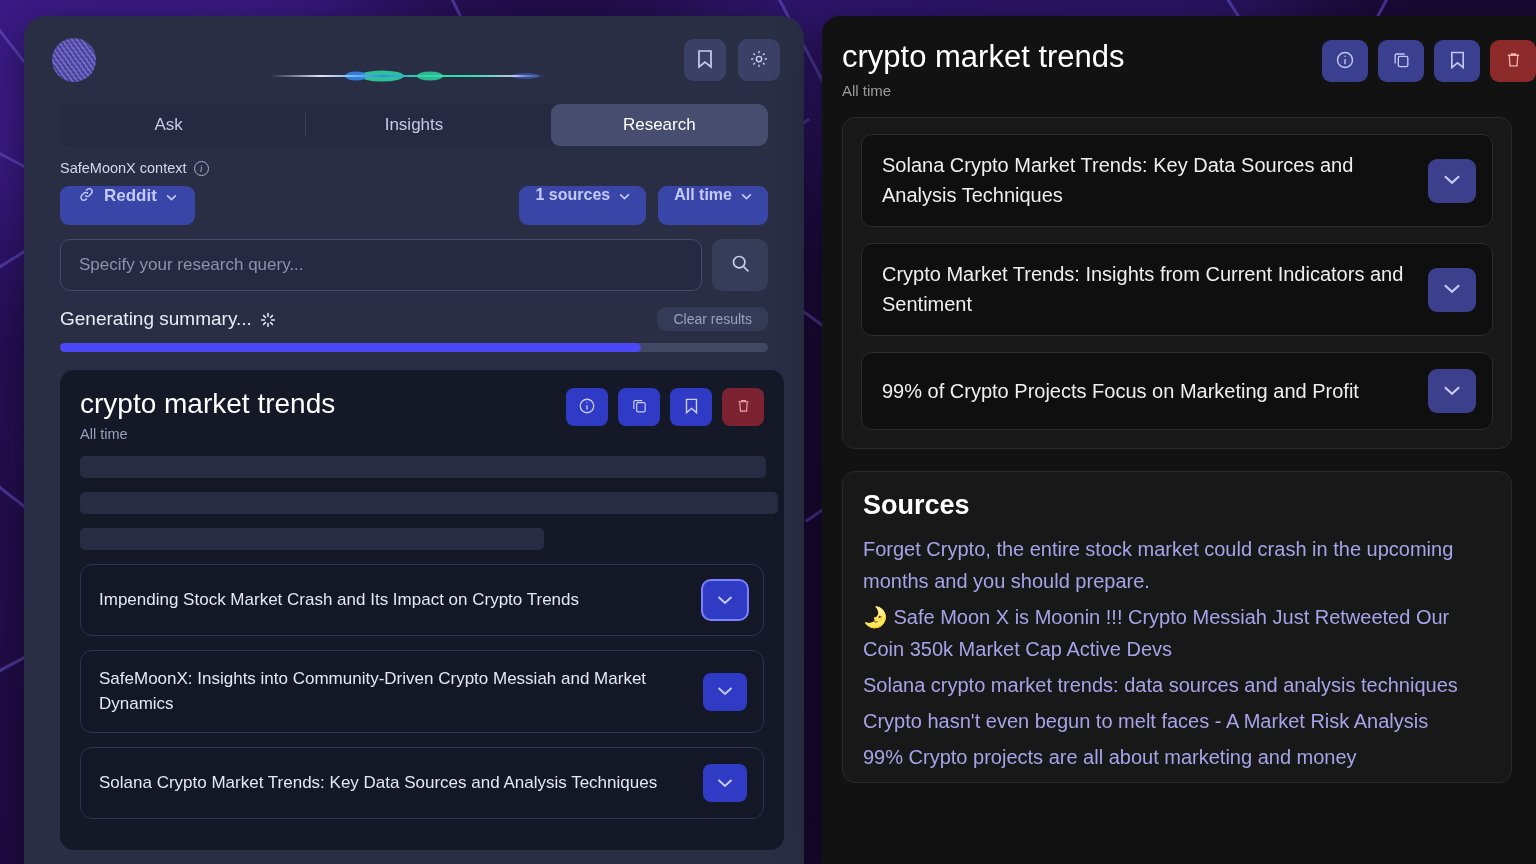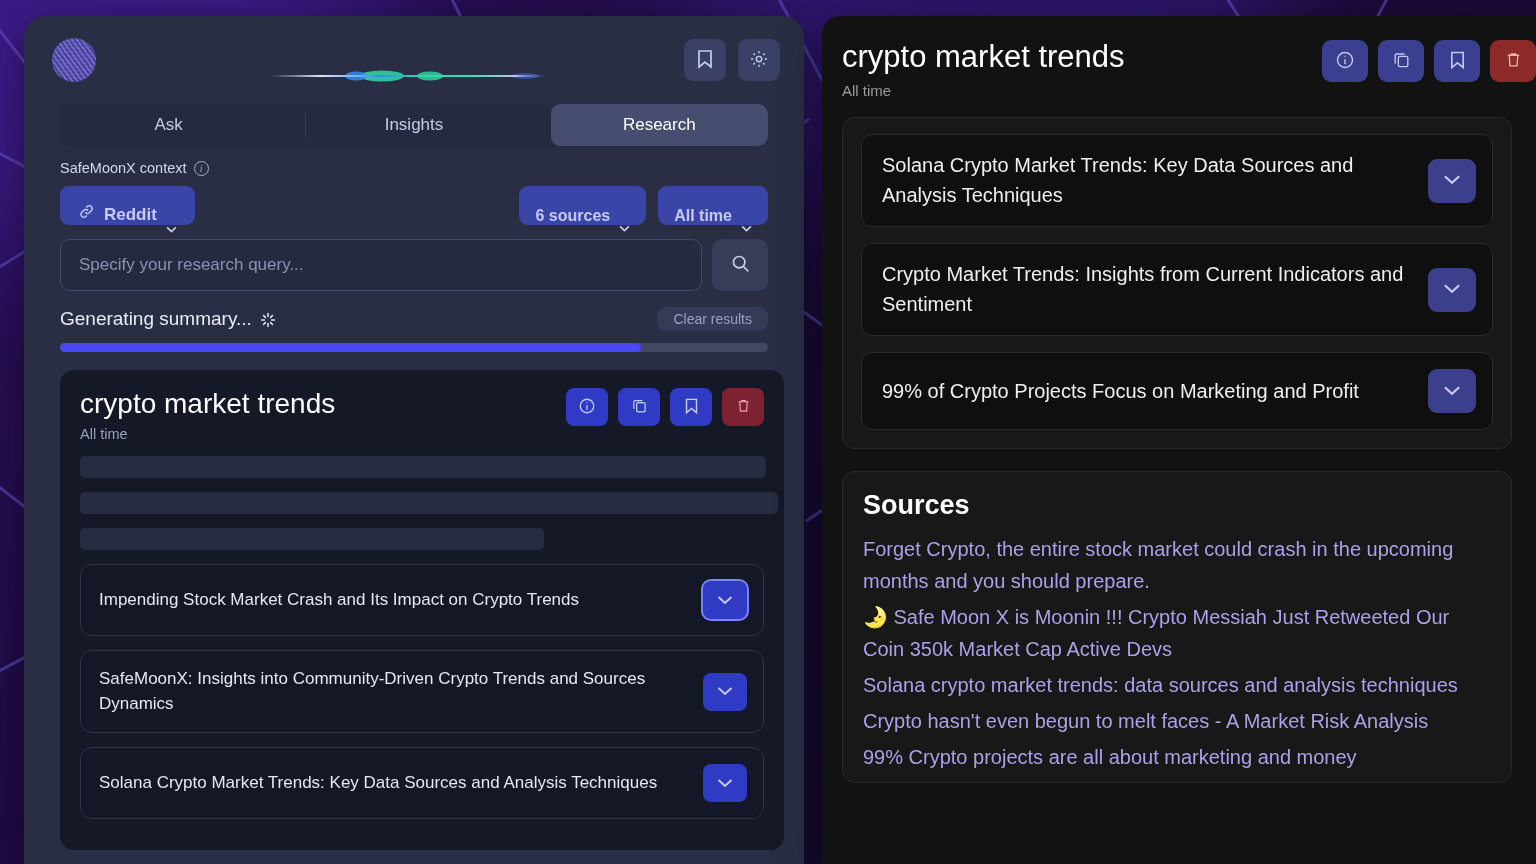--- a/index.html
+++ b/index.html
@@ -139,21 +139,21 @@
   .filters-row {
     display: flex; align-items: center;
     margin: 10px 36px 0;
     gap: 12px;
   }
   .chip {
     background: #3a45a8;
     border: none;
     border-radius: 9px;
     height: 39px;
-    display: flex; align-items: flex-end; gap: 9px;
+    display: flex; align-items: flex-start; gap: 9px;
     padding: 0 18px;
     color: #c4cafc;
     font-size: 17px;
     font-weight: bold;
     cursor: pointer;
   }
   .chip.right-group { margin-left: auto; }
   .chip.small { font-size: 16px; font-weight: bold; padding: 0 16px; }
   .chev { width: 11px; height: 7px; }
 
@@ -451,21 +451,21 @@
       </span>
       <span>Reddit</span>
       <span class="chev">
         <svg width="11" height="7" viewBox="0 0 12 8" fill="none" stroke="currentColor" stroke-width="1.9">
             <path d="M1 1.5L6 6.5L11 1.5"></path>
           </svg>
       </span>
     </button>
 
     <button class="chip small right-group">
-      <span>6 sources</span>
+      <span>1 sources</span>
       <span class="chev">
         <svg width="11" height="7" viewBox="0 0 12 8" fill="none" stroke="currentColor" stroke-width="1.9">
             <path d="M1 1.5L6 6.5L11 1.5"></path>
           </svg>
       </span>
     </button>
 
     <button class="chip small">
       <span>All time</span>
       <span class="chev">
@@ -553,21 +553,21 @@
       <button class="acc-chev focused">
         <span>
           <svg width="16" height="10" viewBox="0 0 16 10" fill="none" stroke="currentColor" stroke-width="2">
               <path d="M1.5 2L8 8L14.5 2"></path>
             </svg>
         </span>
       </button>
     </div>
 
     <div class="accordion-item">
-      <div class="acc-title">SafeMoonX: Insights into Community-Driven Crypto Trends and Sources Dynamics</div>
+      <div class="acc-title">SafeMoonX: Insights into Community-Driven Crypto Messiah and Market Dynamics</div>
       <button class="acc-chev">
         <span>
           <svg width="16" height="10" viewBox="0 0 16 10" fill="none" stroke="currentColor" stroke-width="2">
               <path d="M1.5 2L8 8L14.5 2"></path>
             </svg>
         </span>
       </button>
     </div>
 
     <div class="accordion-item">

